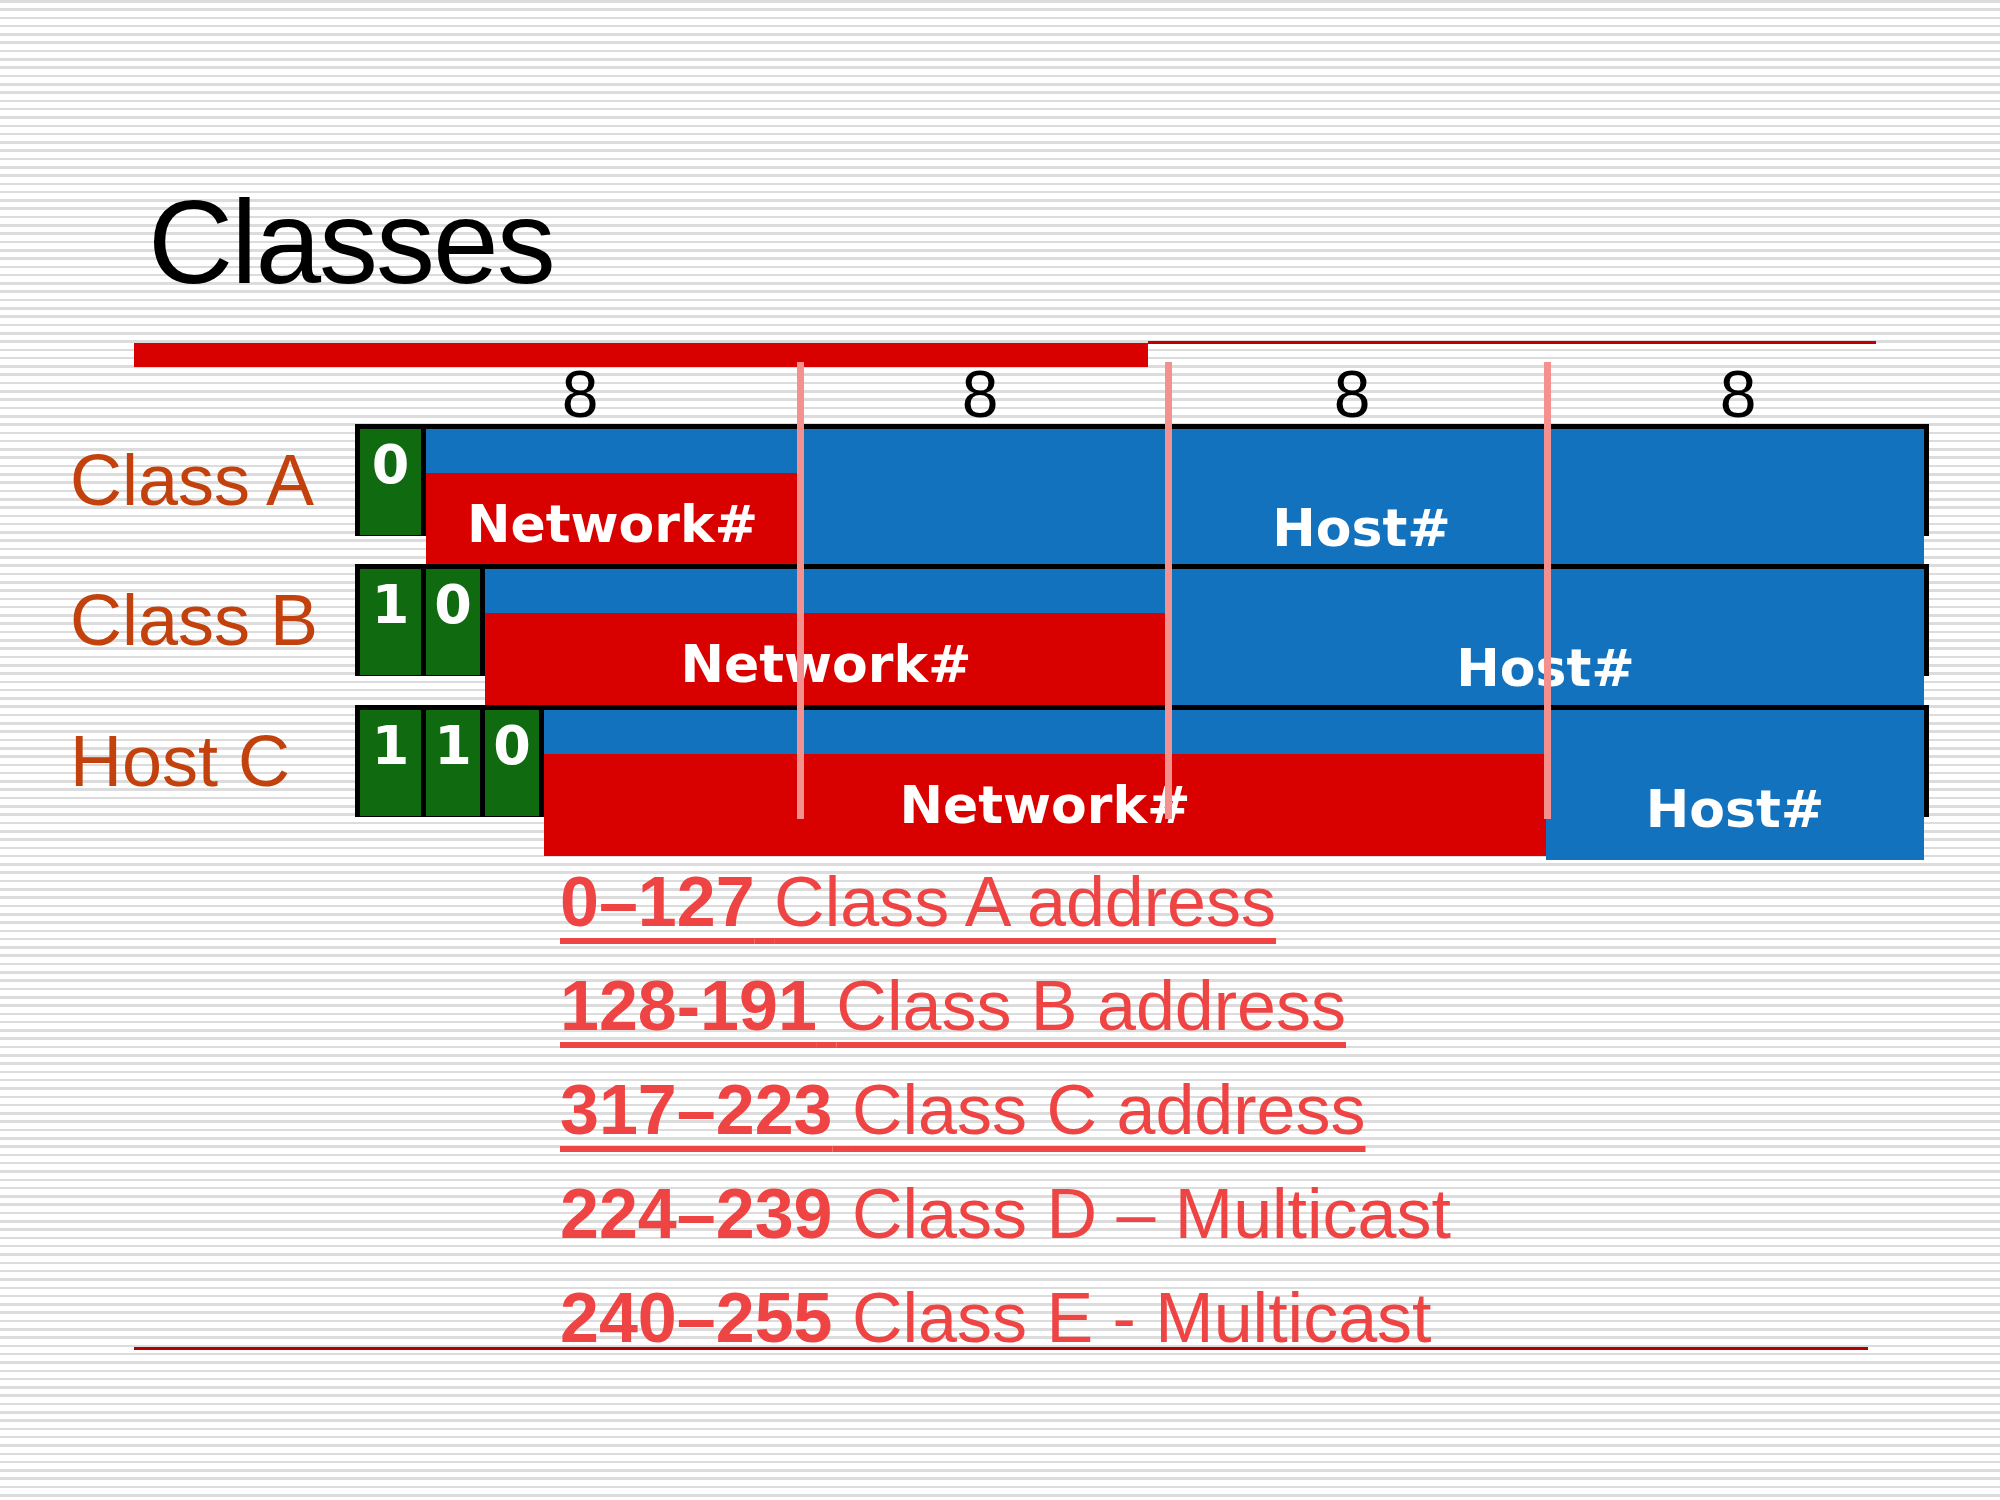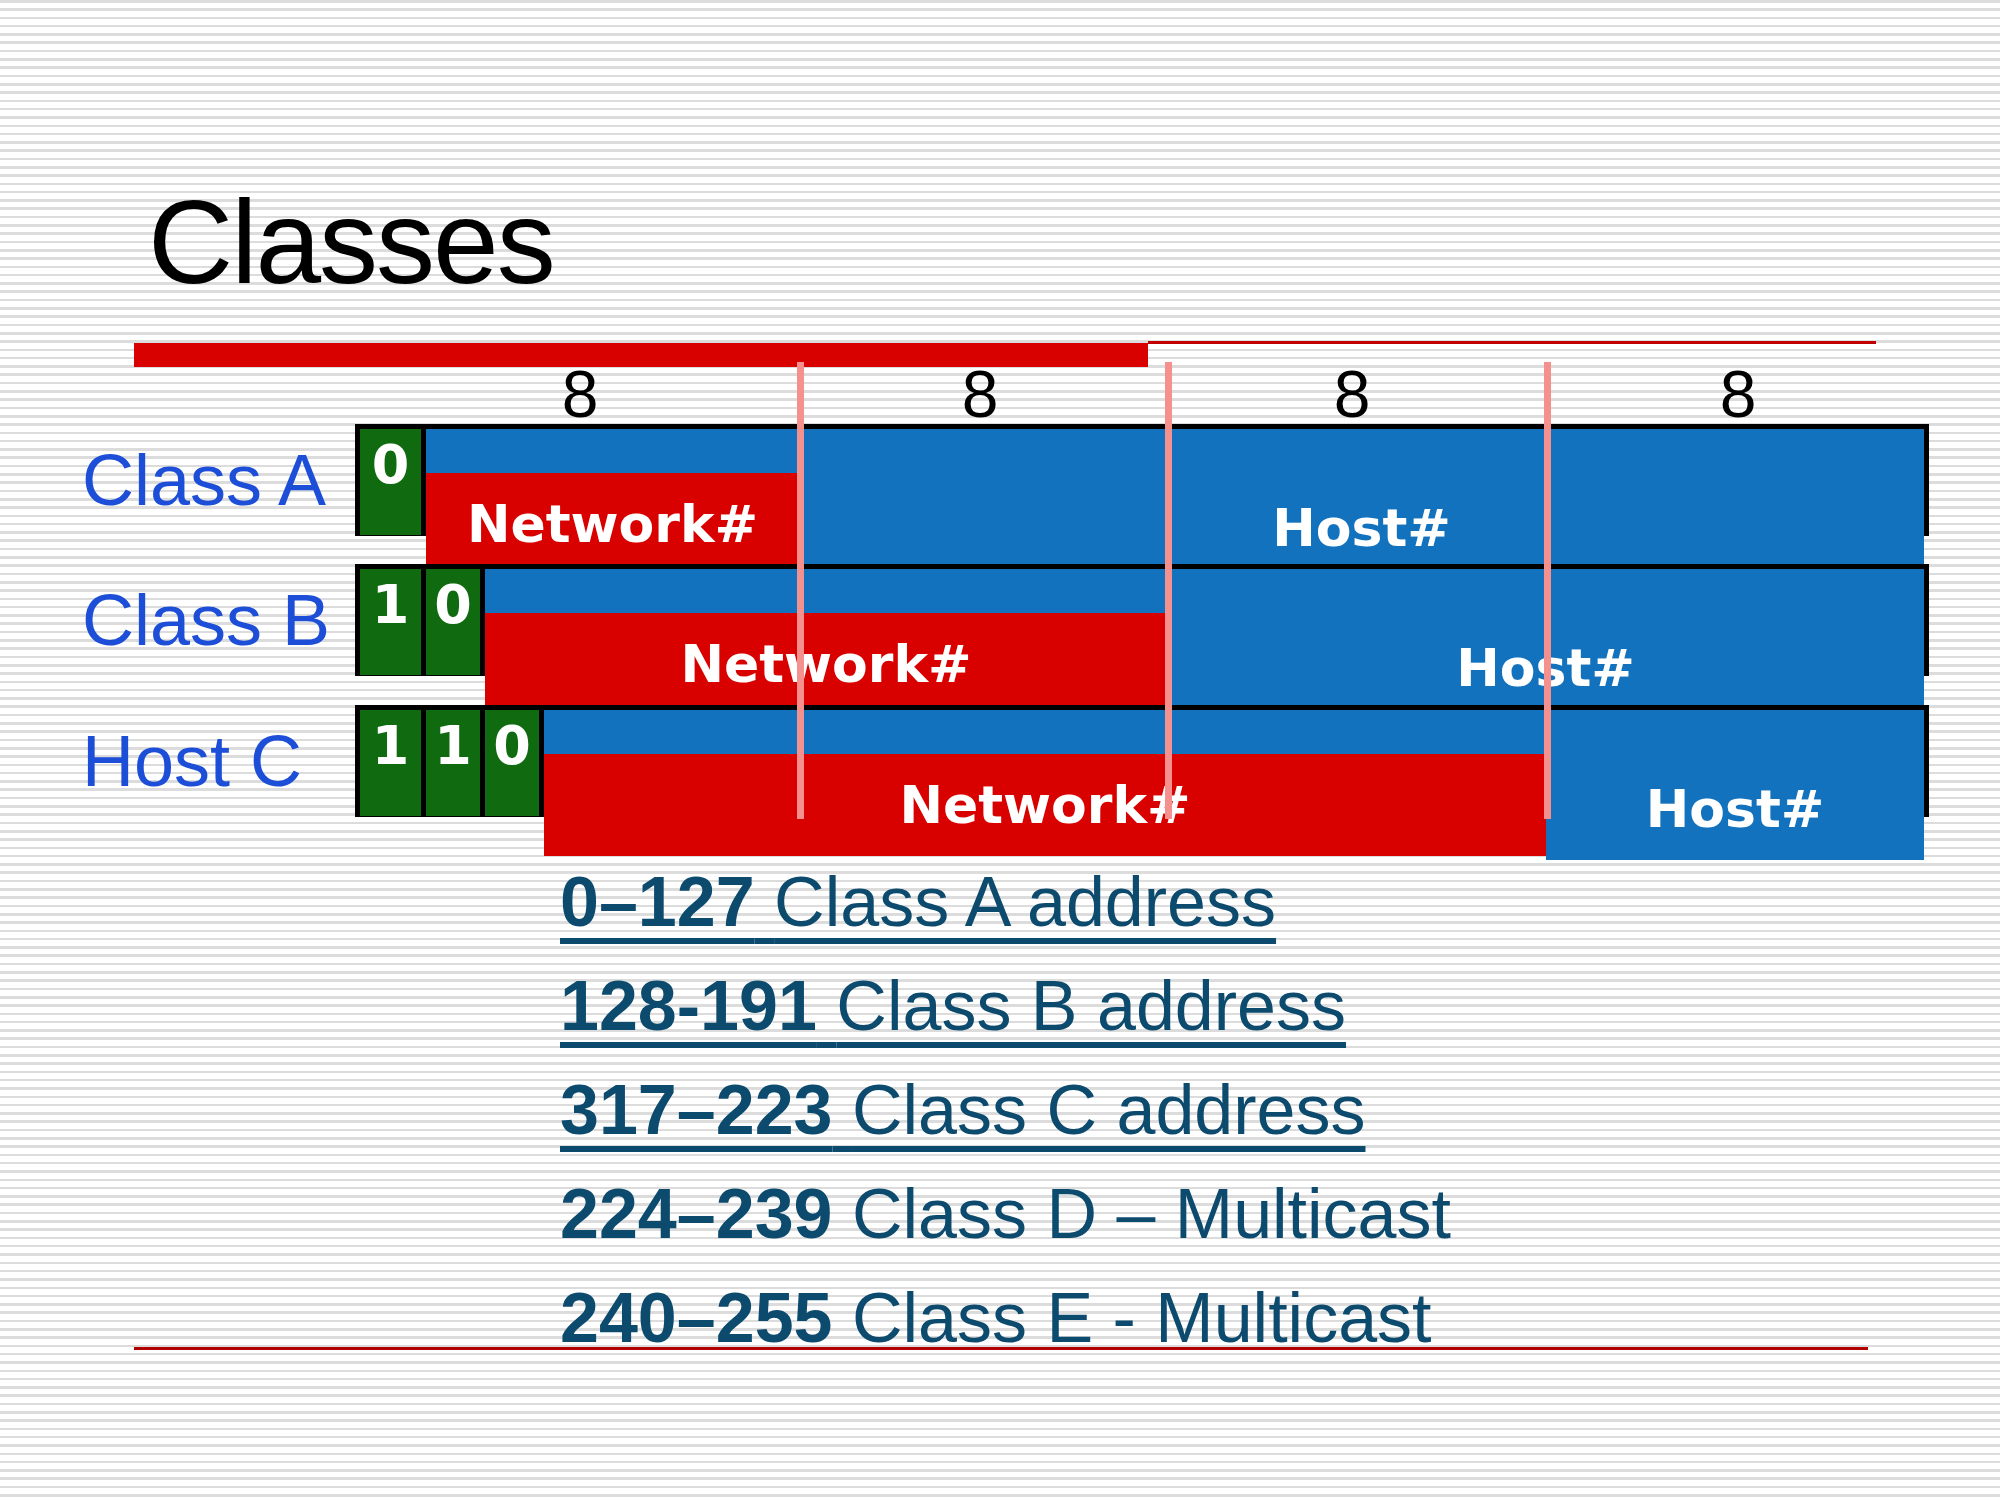--- a/index.html
+++ b/index.html
@@ -27,23 +27,23 @@
   }
   .title-rule-thin {
     position: absolute; left: 1148px; top: 341px;
     width: 728px; height: 3px; background: #c00000;
   }
   .octet {
     position: absolute; top: 356px; width: 120px;
     text-align: center; font-size: 66px; color: #000;
   }
   .row-label {
-    position: absolute; left: 82px; width: 260px; height: 112px;
+    position: absolute; left: 70px; width: 260px; height: 112px;
     display: flex; align-items: center;
-    font-size: 72px; color: #1d4ed8; white-space: nowrap;
+    font-size: 72px; color: #c2410c; white-space: nowrap;
   }
   .bar {
     position: absolute; left: 355px; width: 1574px; height: 112px;
     border: 5px solid #000; box-sizing: border-box;
     background: #1272bd;
   }
   .seg {
     position: absolute; top: 0; height: 100%;
     display: flex; align-items: center; justify-content: center;
   }
@@ -61,21 +61,21 @@
     font-weight: bold; color: #ffffff;
   }
   .bit-digit { font-size: 54px; }
   .seg-label { font-size: 52px; white-space: nowrap; }
   .vline {
     position: absolute; top: 362px; height: 457px; width: 7px;
     background: #f4908e; z-index: 5;
   }
   .ranges {
     position: absolute; left: 560px; top: 850px;
-    font-size: 70px; color: #0c4a6e;
+    font-size: 70px; color: #ef4444;
   }
   .range-line {
     height: 104px; line-height: 104px; white-space: nowrap;
   }
   .range-line.underlined {
     text-decoration: underline;
     text-decoration-thickness: 6px;
     text-underline-offset: 12px;
   }
   .range-num { font-weight: bold; }

